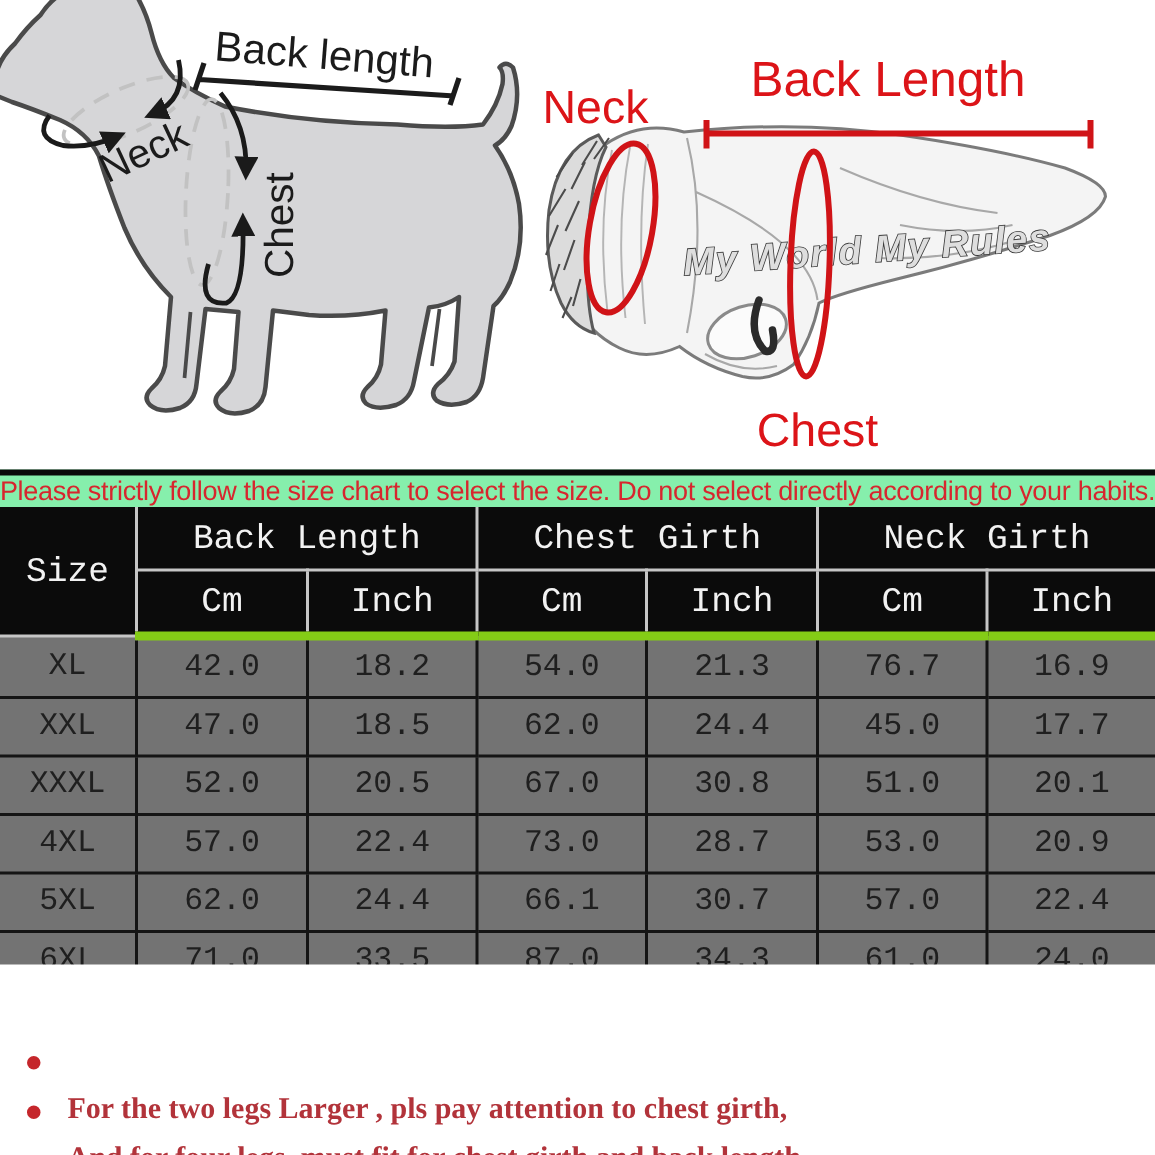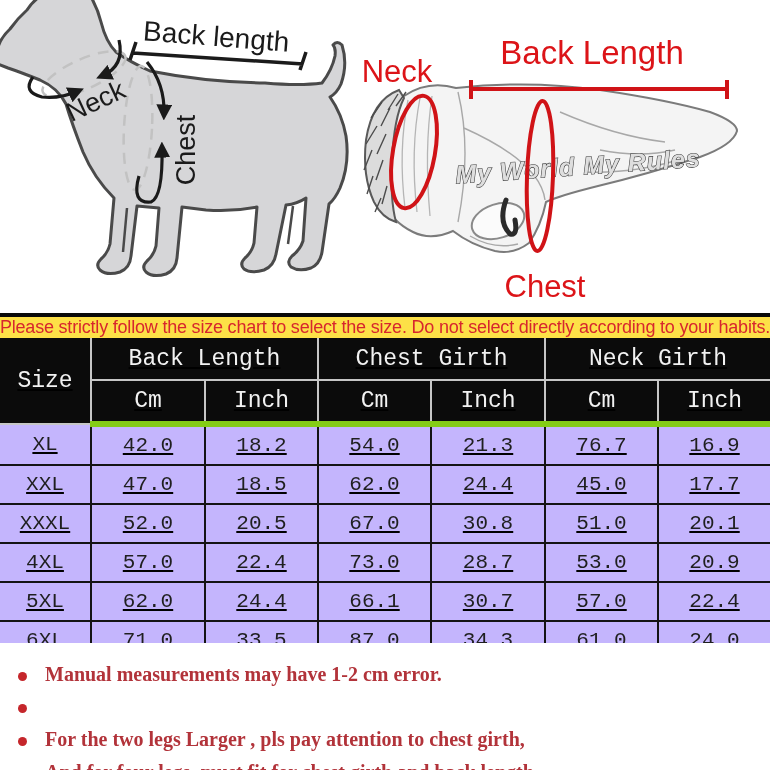--- a/index.html
+++ b/index.html
@@ -11,34 +11,34 @@
   .top-section{position:absolute;top:0;left:0;width:770px;height:313px;}
   .dl{font-family:"Liberation Sans",sans-serif;font-size:28px;fill:#1b1b1b;}
   .dl-small{font-family:"Liberation Sans",sans-serif;font-size:27px;fill:#1b1b1b;}
   .rl{font-family:"Liberation Sans",sans-serif;font-size:31px;fill:#dc1418;font-weight:500;}
   .rl-big{font-family:"Liberation Sans",sans-serif;font-size:33px;fill:#dc1418;font-weight:500;}
   .jk-print{font-family:"Liberation Sans",sans-serif;font-size:25px;font-style:italic;font-weight:bold;
             fill:#dedede;stroke:#3a3a3a;stroke-width:1.1;paint-order:stroke;letter-spacing:1px;}
 
   
   .banner{position:absolute;top:313px;left:0;width:770px;height:21px;border-top:4px solid #0a0a0a;
-          background:#fde047;display:flex;align-items:center;justify-content:center;}
+          background:#86efac;display:flex;align-items:center;justify-content:center;}
   .banner span{color:#d7262e;font-size:18px;white-space:nowrap;letter-spacing:-0.2px;}
 
   
   table.size-table{position:absolute;top:338px;left:0;width:770px;border-collapse:collapse;
-        table-layout:fixed;font-family:"Liberation Mono",monospace;text-decoration:underline;}
+        table-layout:fixed;font-family:"Liberation Mono",monospace;}
   .size-table th{background:#0b0b0b;color:#f2f2f2;font-weight:normal;font-size:23px;
         border:2px solid #c6c6c6;border-top:none;}
   .size-table th:first-child{border-left:none;}
   .size-table th:last-child{border-right:none;}
   .size-table .group-row{height:42px;}
   .size-table .unit-row{height:44px;}
   .size-table .unit-row th{border-bottom:6px solid #84cc16;}
-  .size-table td{background:#c4b5fd;color:#1f1f1f;font-size:21px;text-align:center;
+  .size-table td{background:#737373;color:#1f1f1f;font-size:21px;text-align:center;
         border:2px solid #141414;height:35px;}
   .size-table td:first-child{border-left:none;}
   .size-table td:last-child{border-right:none;}
   .size-table th{text-align:center;}
 
   
   .notes{position:absolute;top:643px;left:0;width:770px;height:127px;overflow:hidden;background:#fff;}
   .note{position:absolute;left:0;width:770px;height:33px;}
   .note .dot{position:absolute;left:18px;top:9px;width:9px;height:9px;border-radius:50%;background:#c5262b;}
   .note .note-text{position:absolute;left:45px;top:0;font-family:"Liberation Serif",serif;
@@ -192,24 +192,20 @@
         <td>33.5</td>
         <td>87.0</td>
         <td>34.3</td>
         <td>61.0</td>
         <td>24.0</td>
       </tr>
     </tbody>
   </table>
 
   <div class="notes">
-    <div class="note" style="top:20px">
-      <span class="dot"></span>
-      <span class="note-text">Manual measurements may have 1-2 cm error.</span>
-    </div>
     <div class="note" style="top:52px">
       <span class="dot"></span>
     </div>
     <div class="note" style="top:85px">
       <span class="dot"></span>
       <span class="note-text">For the two legs Larger , pls pay attention to chest girth,</span>
     </div>
     <div class="note" style="top:118px">
       <span class="note-text">And for four legs, must fit for chest girth and back length.</span>
     </div>

